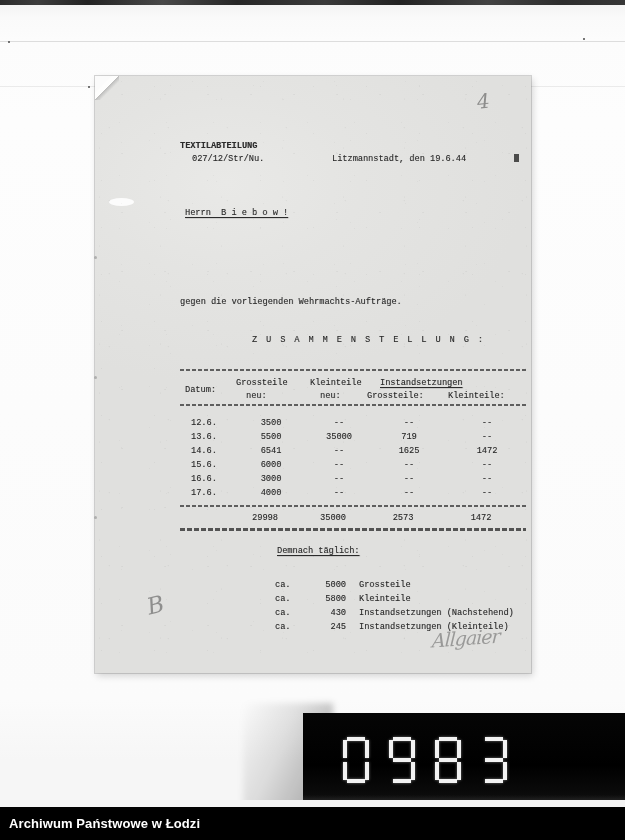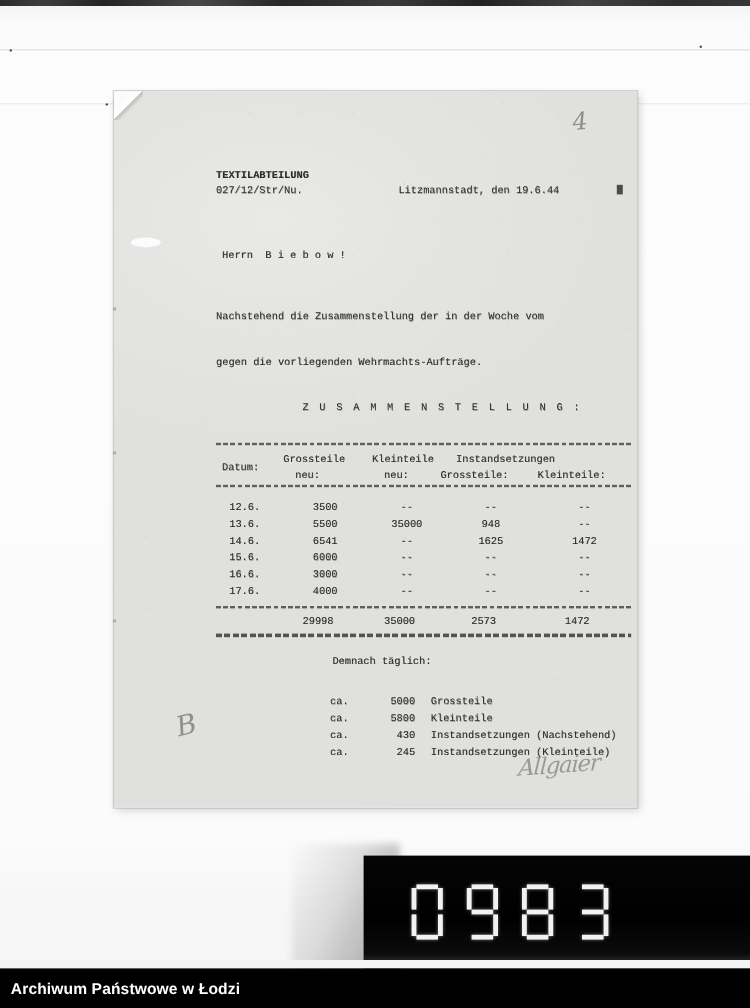--- a/index.html
+++ b/index.html
@@ -109,25 +109,25 @@
   .tw {
     position: absolute;
     font-family: "Liberation Mono", "DejaVu Sans Mono", monospace;
     color: #2b2b2b;
     white-space: pre;
     font-size: 8.6px;
     line-height: 13.6px;
     text-shadow: 0.35px 0.35px 0 rgba(60,60,60,.42);
   }
   .tw.bold { font-weight: 700; }
-  .u { text-underline-offset: 2px; }
+  .u { text-decoration: underline; text-underline-offset: 2px; }
   .sp2 { letter-spacing: 1.9px; }
 
   #dept       { left: 85px;  top: 64px; font-weight: 700; }
-  #filenum    { left: 85px;  top: 77px; }
+  #filenum    { left: 97px;  top: 77px; }
   #place      { left: 237px; top: 77px; }
   #overstrike {
     position: absolute;
     left: 419px; top: 78px;
     width: 5px; height: 8px;
     background: #2b2b2b;
     opacity: .82;
   }
   #addressee  { left: 90px;  top: 131px; }
   #p1         { left: 85px;  top: 182px; }
@@ -301,21 +301,20 @@
     <div class="edge-nick" style="left:-1px; top:300px;"></div>
     <div class="edge-nick" style="left:-1px; top:440px;"></div>
 
     <div class="tw bold" id="dept">TEXTILABTEILUNG</div>
     <div class="tw" id="filenum">027/12/Str/Nu.</div>
     <div class="tw" id="place">Litzmannstadt, den 19.6.44</div>
     <div id="overstrike"></div>
 
     <div class="tw u" id="addressee">Herrn  B i e b o w !</div>
 
-    <div class="tw" id="p1">Nachstehend die Zusammenstellung der in der Woche vom</div>
     <div class="tw" id="p3">gegen die vorliegenden Wehrmachts-Aufträge.</div>
 
     <div class="tw sp2" id="zus">Z U S A M M E N S T E L L U N G :</div>
 
     <div class="rule dashed" id="rule-top"></div>
     <div class="rule dashed" id="rule-head"></div>
 
     <div class="tw" id="th-datum">Datum:</div>
     <div class="tw" id="th-gt1">Grossteile</div>
     <div class="tw" id="th-gt2">neu:</div>
@@ -329,21 +328,21 @@
       <span class="tw c-date">12.6.</span>
       <span class="tw c-gt">3500</span>
       <span class="tw c-kt">--</span>
       <span class="tw c-igt">--</span>
       <span class="tw c-ikt">--</span>
     </div>
     <div class="trow" style="top:355px;">
       <span class="tw c-date">13.6.</span>
       <span class="tw c-gt">5500</span>
       <span class="tw c-kt">35000</span>
-      <span class="tw c-igt">948</span>
+      <span class="tw c-igt">719</span>
       <span class="tw c-ikt">--</span>
     </div>
     <div class="trow" style="top:369px;">
       <span class="tw c-date">14.6.</span>
       <span class="tw c-gt">6541</span>
       <span class="tw c-kt">--</span>
       <span class="tw c-igt">1625</span>
       <span class="tw c-ikt">1472</span>
     </div>
     <div class="trow" style="top:383px;">

